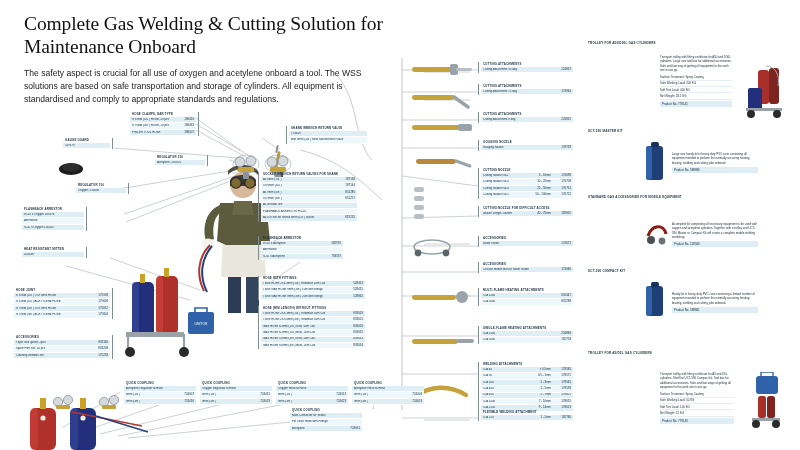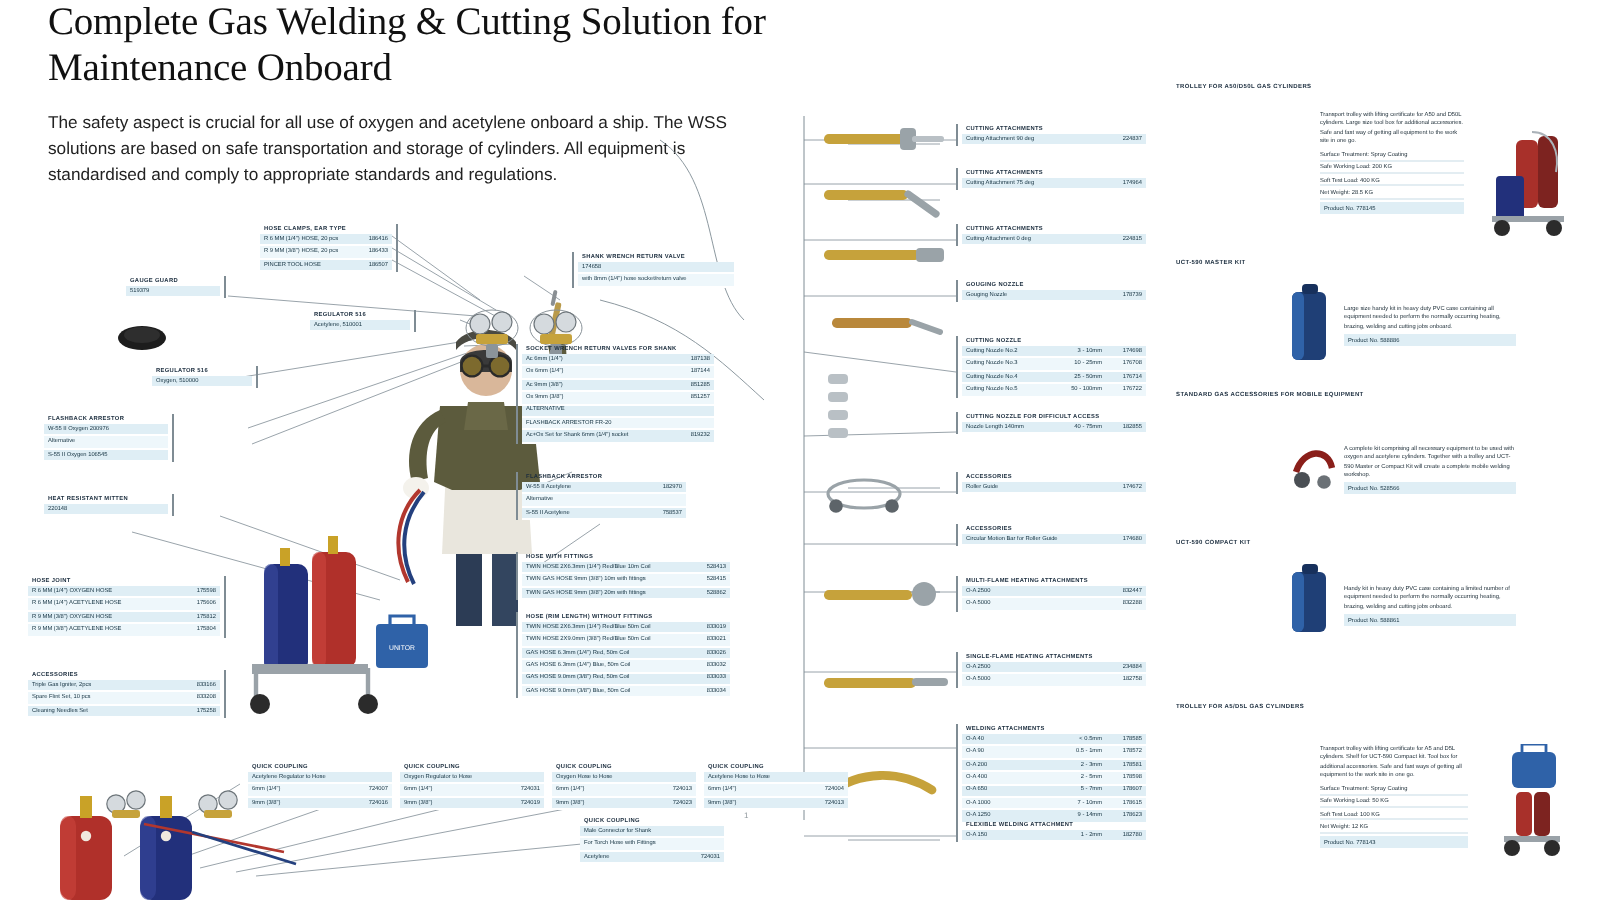--- a/index.html
+++ b/index.html
@@ -6,21 +6,21 @@
   body{
     width:800px;height:450px;overflow:hidden;
     background:#ffffff;
     font-family:"Liberation Sans", sans-serif;
     color:#1a1a1a;
     position:relative;
   }
   .page{position:relative;width:800px;height:450px;}
 
   
-  .hdr{position:absolute;left:24px;top:0;width:360px;}
+  .hdr{position:absolute;left:24px;top:12px;width:360px;}
   .hdr h1{
     font-family:"Liberation Serif", serif;
     font-size:19.5px;line-height:1.18;font-weight:400;
     margin:0 0 9px 0;color:#111;letter-spacing:-0.1px;
   }
   .hdr p{
     font-size:8.6px;line-height:1.5;margin:0;color:#222;
   }
 
   
@@ -73,21 +73,21 @@
 
   .pagenum{position:absolute;font-size:4px;color:#8d969b;}
 </style>
 </head>
 <body>
 
 <div class="page">
 
   <div class="hdr">
     <h1>Complete Gas Welding &amp; Cutting Solution for Maintenance Onboard</h1>
-    <p>The safety aspect is crucial for all use of oxygen and acetylene onboard a ship. The WSS solutions are based on safe transportation and storage of cylinders. All equipment is standardised and comply to appropriate standards and regulations.</p>
+    <p>The safety aspect is crucial for all use of oxygen and acetylene onboard a tool. The WSS solutions are based on safe transportation and storage of cylinders. All equipment is standardised and comply to appropriate standards and regulations.</p>
   </div>
 
   <svg class="lines" viewBox="0 0 800 450">
     <g stroke="#7f8c94" stroke-width="0.4" fill="none">
 
       <path d="M196,118 L240,150"></path>
       <path d="M196,124 L248,155"></path>
       <path d="M196,130 L255,162"></path>
       <path d="M114,148 L238,158"></path>
       <path d="M230,160 L250,168"></path>

